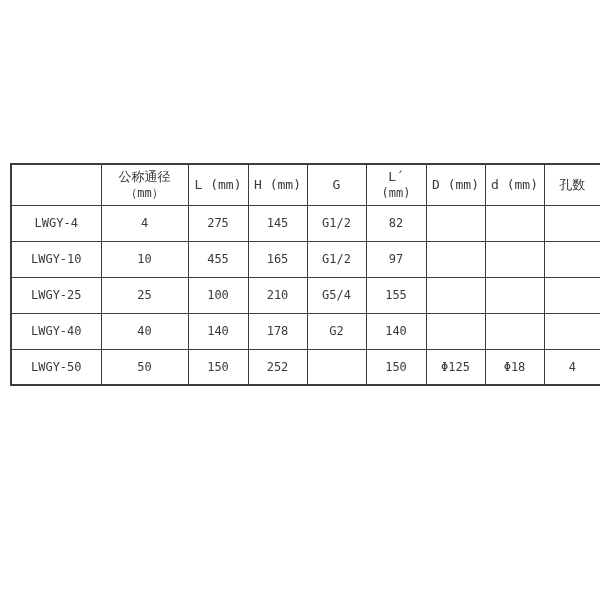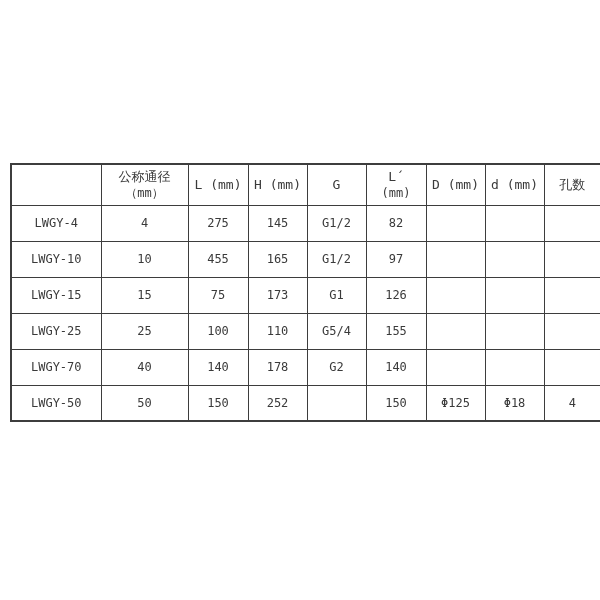--- a/index.html
+++ b/index.html
@@ -153,43 +153,32 @@
           <td>10</td>
           <td>455</td>
           <td>165</td>
           <td>G1/2</td>
           <td>97</td>
           <td></td>
           <td></td>
           <td></td>
         </tr>
         <tr>
-          <td>LWGY-15</td>
-          <td>15</td>
-          <td>75</td>
-          <td>173</td>
-          <td>G1</td>
-          <td>126</td>
-          <td></td>
-          <td></td>
-          <td></td>
-        </tr>
-        <tr>
           <td>LWGY-25</td>
           <td>25</td>
           <td>100</td>
-          <td>110</td>
+          <td>210</td>
           <td>G5/4</td>
           <td>155</td>
           <td></td>
           <td></td>
           <td></td>
         </tr>
         <tr>
-          <td>LWGY-70</td>
+          <td>LWGY-40</td>
           <td>40</td>
           <td>140</td>
           <td>178</td>
           <td>G2</td>
           <td>140</td>
           <td></td>
           <td></td>
           <td></td>
         </tr>
         <tr>

